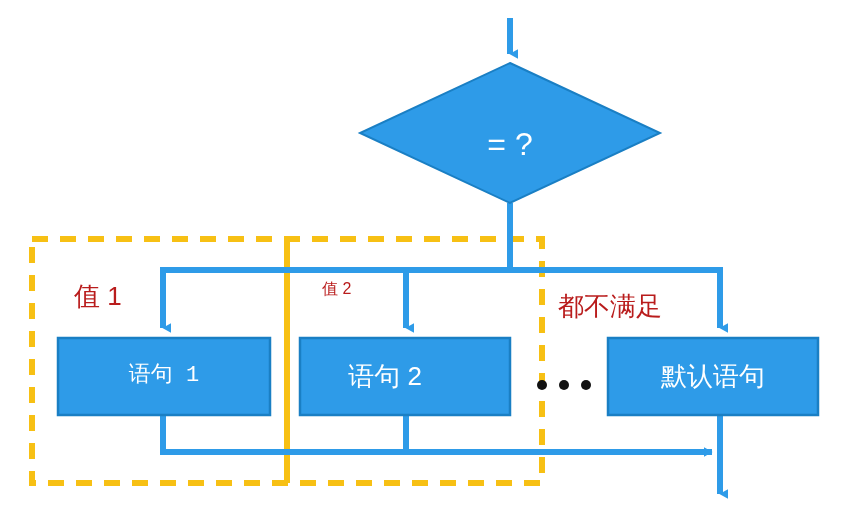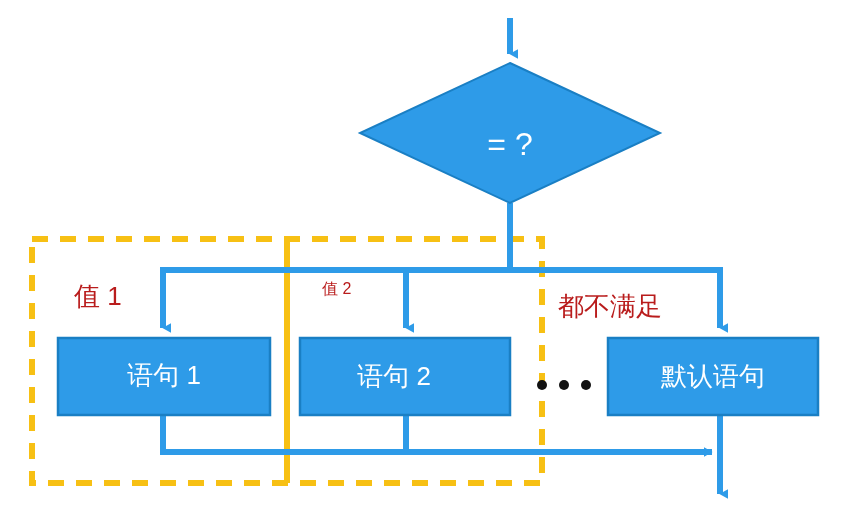--- a/index.html
+++ b/index.html
@@ -86,23 +86,23 @@
     <rect x="58" y="338" width="212" height="77" fill="#2e9be8" stroke="#1a7fc4" stroke-width="2.5"></rect>
     <rect x="300" y="338" width="210" height="77" fill="#2e9be8" stroke="#1a7fc4" stroke-width="2.5"></rect>
     <rect x="608" y="338" width="210" height="77" fill="#2e9be8" stroke="#1a7fc4" stroke-width="2.5"></rect>
     <circle cx="542" cy="385" r="5" fill="#111111"></circle>
     <circle cx="564" cy="385" r="5" fill="#111111"></circle>
     <circle cx="586" cy="385" r="5" fill="#111111"></circle>
   </svg>
 
   <div class="node-label" style="left:360px; top:125px; width:300px; height:40px; font-size:32px;">= ?</div>
 
-  <div class="node-label" style="left:58px; top:338px; width:212px; height:76px; font-size:26px;">语句 1</div>
+  <div class="node-label" style="left:58px; top:338px; width:212px; height:76px; font-size:22px;font-family:Liberation Mono, monospace;">语句 1</div>
 
-  <div class="node-label" style="left:300px; top:338px; width:170px; height:77px; font-size:26px;padding-left:9px;">语句 2</div>
+  <div class="node-label" style="left:300px; top:338px; width:170px; height:77px; font-size:26px;">语句 2</div>
 
   <div class="node-label" style="left:608px; top:338px; width:210px; height:77px; font-size:26px;border-radius:17px;">默认语句</div>
 
   <div class="edge-label" style="left:74px; top:279px; font-size:26px;">值 1</div>
   <div class="edge-label" style="left:322px; top:279px; font-size:16px;">值 2</div>
   <div class="edge-label" style="left:558px; top:279px; font-size:26px;margin-top:10px;">都不满足</div>
 
 </div>
 
 </body></html>

